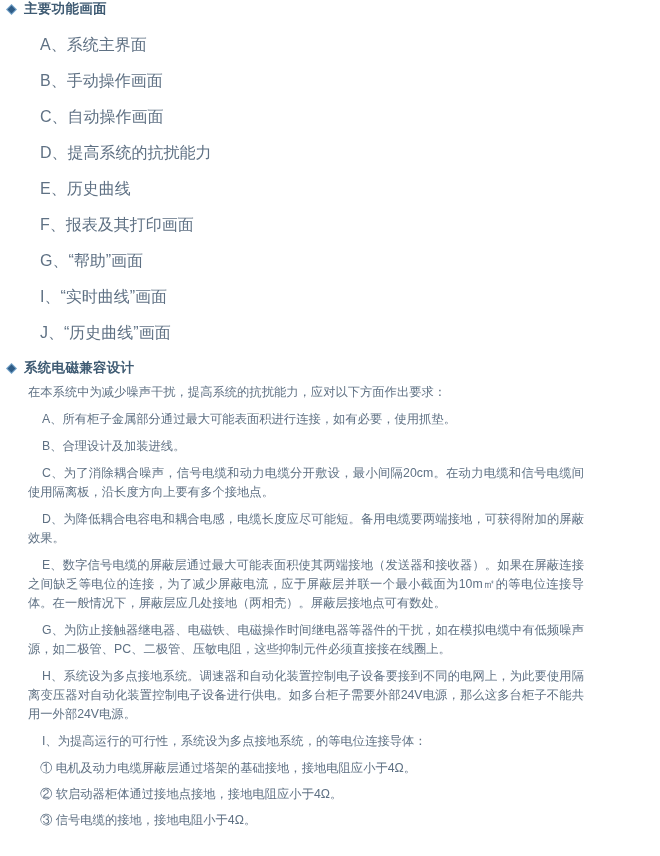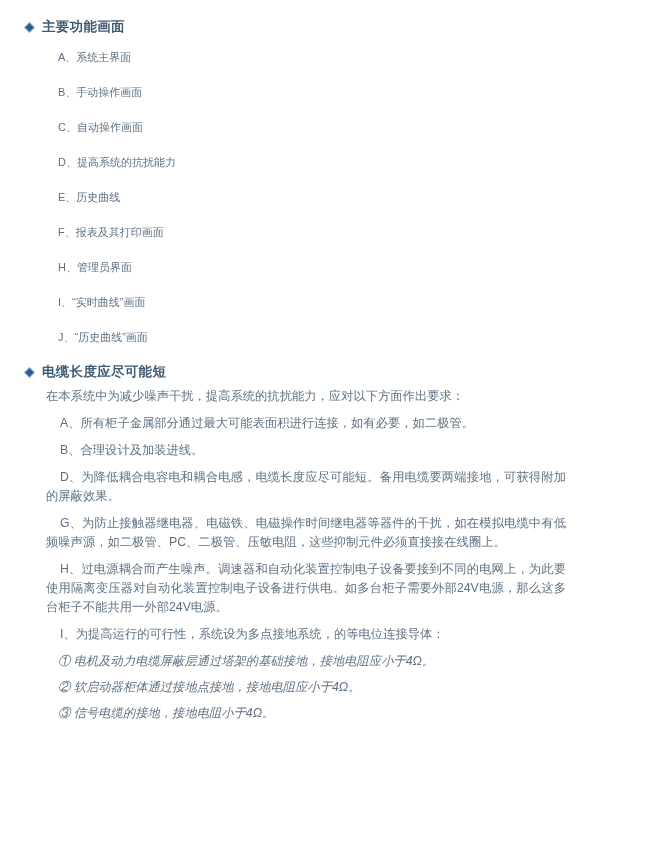--- a/index.html
+++ b/index.html
@@ -11,21 +11,21 @@
     width: 660px;
     height: 856px;
     font-family: "Liberation Sans", sans-serif;
     color: #5b6b7c;
     overflow: hidden;
   }
   .page {
     position: relative;
     width: 598px;
     height: 856px;
-    padding: 18px;
+    padding: 0;
     box-sizing: border-box;
   }
 
   
   .section-head {
     display: flex;
     align-items: flex-start;
     margin: 0 0 4px 0;
     padding-left: 6px;
   }
@@ -41,42 +41,42 @@
   .section-head .title {
     font-size: 13.5px;
     font-weight: bold;
     color: #3f5b73;
     line-height: 18px;
     letter-spacing: 0.3px;
   }
 
   
   .item {
-    font-size: 11px;
+    font-size: 16px;
     line-height: 18px;
     color: #5f7184;
     padding-left: 40px;
-    margin: 12px 0 17px 0;
+    margin: 18px 0 17px 0;
     white-space: nowrap;
   }
 
   
   .para {
     font-size: 12.3px;
     line-height: 19px;
     color: #5f7184;
     padding-left: 28px;
     padding-right: 14px;
     margin: 0 0 8px 0;
     text-align: justify;
     text-justify: inter-ideograph;
   }
   .para.lead { padding-left: 28px; }
   .para.hang { padding-left: 28px; text-indent: 14px; }
-  .para.circled { padding-left: 40px; margin-bottom: 7px; font-style: italic; }
+  .para.circled { padding-left: 40px; margin-bottom: 7px; }
 
   .gap-before-head { margin-top: 14px; }
   .sec2-first { margin-top: 6px; }
 </style>
 </head>
 <body>
 
 <div class="page">
 
   <div class="section-head">
@@ -88,38 +88,40 @@
     </span>
     <span class="title">主要功能画面</span>
   </div>
 
   <div class="item">A、系统主界面</div>
   <div class="item">B、手动操作画面</div>
   <div class="item">C、自动操作画面</div>
   <div class="item">D、提高系统的抗扰能力</div>
   <div class="item">E、历史曲线</div>
   <div class="item">F、报表及其打印画面</div>
-  <div class="item">H、管理员界面</div>
+  <div class="item">G、“帮助”画面</div>
   <div class="item">I、“实时曲线”画面</div>
   <div class="item">J、“历史曲线”画面</div>
 
   <div class="section-head gap-before-head">
     <span class="diamond">
       <svg width="11" height="11" viewBox="0 0 11 11">
         <polygon points="5.5,0 11,5.5 5.5,11 0,5.5" fill="#6f9fc6"></polygon>
         <polygon points="5.5,1.6 9.4,5.5 5.5,9.4 1.6,5.5" fill="#2f5c86"></polygon>
       </svg>
     </span>
-    <span class="title">电缆长度应尽可能短</span>
+    <span class="title">系统电磁兼容设计</span>
   </div>
 
   <p class="para lead sec2-first">在本系统中为减少噪声干扰，提高系统的抗扰能力，应对以下方面作出要求：</p>
-  <p class="para hang">A、所有柜子金属部分通过最大可能表面积进行连接，如有必要，如二极管。</p>
+  <p class="para hang">A、所有柜子金属部分通过最大可能表面积进行连接，如有必要，使用抓垫。</p>
   <p class="para hang">B、合理设计及加装进线。</p>
+  <p class="para hang">C、为了消除耦合噪声，信号电缆和动力电缆分开敷设，最小间隔20cm。在动力电缆和信号电缆间使用隔离板，沿长度方向上要有多个接地点。</p>
   <p class="para hang">D、为降低耦合电容电和耦合电感，电缆长度应尽可能短。备用电缆要两端接地，可获得附加的屏蔽效果。</p>
+  <p class="para hang">E、数字信号电缆的屏蔽层通过最大可能表面积使其两端接地（发送器和接收器）。如果在屏蔽连接之间缺乏等电位的连接，为了减少屏蔽电流，应于屏蔽层并联一个最小截面为10m㎡的等电位连接导体。在一般情况下，屏蔽层应几处接地（两相壳）。屏蔽层接地点可有数处。</p>
   <p class="para hang">G、为防止接触器继电器、电磁铁、电磁操作时间继电器等器件的干扰，如在模拟电缆中有低频噪声源，如二极管、PC、二极管、压敏电阻，这些抑制元件必须直接接在线圈上。</p>
-  <p class="para hang">H、过电源耦合而产生噪声。调速器和自动化装置控制电子设备要接到不同的电网上，为此要使用隔离变压器对自动化装置控制电子设备进行供电。如多台柜子需要外部24V电源，那么这多台柜子不能共用一外部24V电源。</p>
+  <p class="para hang">H、系统设为多点接地系统。调速器和自动化装置控制电子设备要接到不同的电网上，为此要使用隔离变压器对自动化装置控制电子设备进行供电。如多台柜子需要外部24V电源，那么这多台柜子不能共用一外部24V电源。</p>
   <p class="para hang">I、为提高运行的可行性，系统设为多点接地系统，的等电位连接导体：</p>
   <p class="para circled">① 电机及动力电缆屏蔽层通过塔架的基础接地，接地电阻应小于4Ω。</p>
   <p class="para circled">② 软启动器柜体通过接地点接地，接地电阻应小于4Ω。</p>
   <p class="para circled">③ 信号电缆的接地，接地电阻小于4Ω。</p>
 
 </div>
 
 </body></html>

